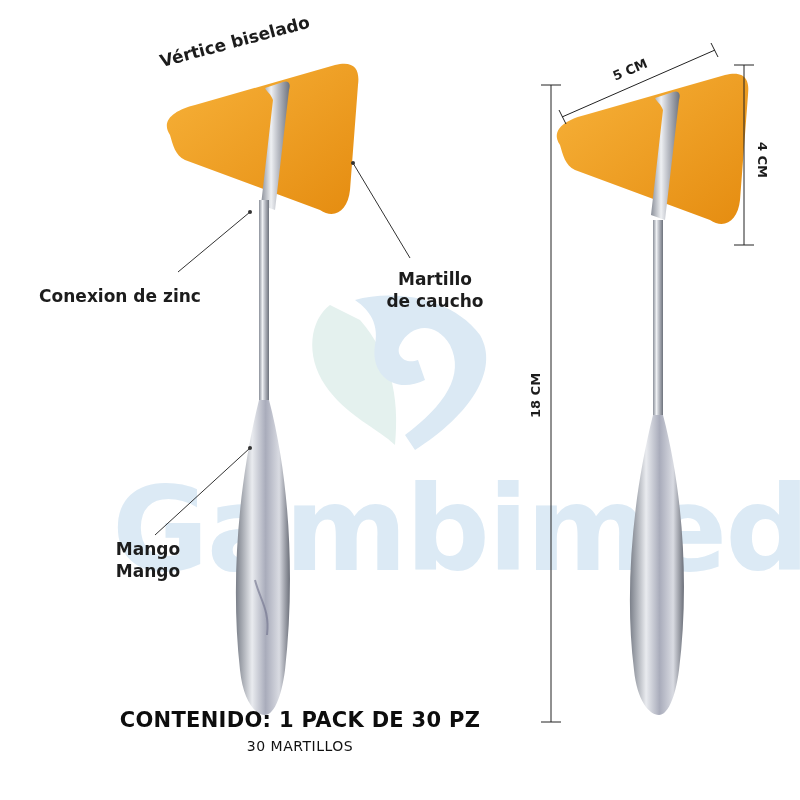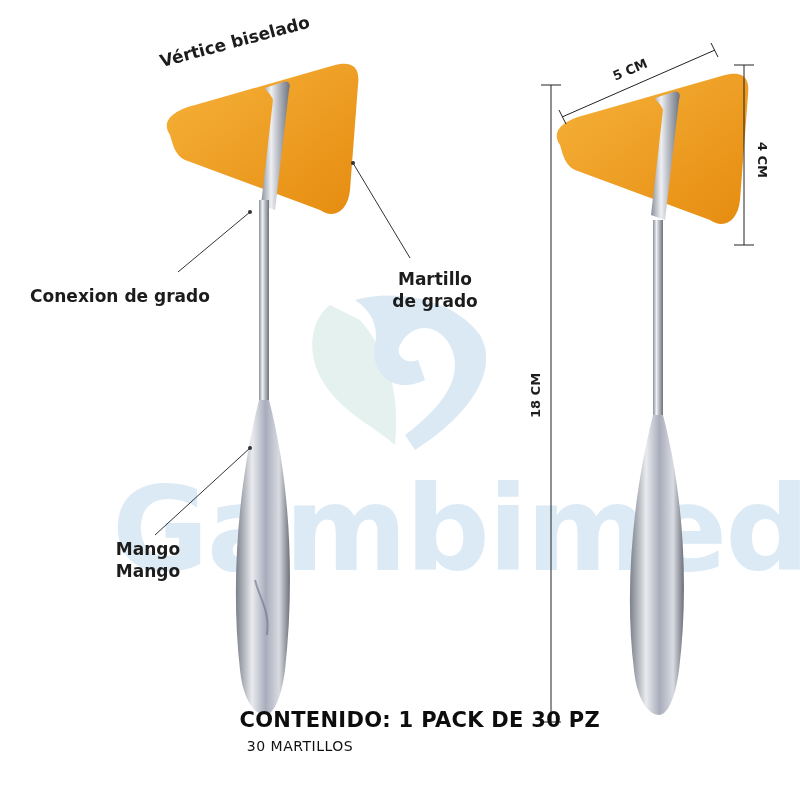--- a/index.html
+++ b/index.html
@@ -1,21 +1,21 @@
 <!DOCTYPE html>
 <html><head>
 <meta charset="utf-8">
 <style>
   html,body{margin:0;padding:0;background:#ffffff;}
   body{width:800px;height:800px;position:relative;overflow:hidden;font-family:"DejaVu Sans","Liberation Sans",sans-serif;color:#1a1a1a;}
   .abs{position:absolute;}
   .wm-text{position:absolute;left:112px;top:470px;font-family:"DejaVu Sans",sans-serif;font-weight:bold;font-size:118px;letter-spacing:-2px;color:#dceaf5;white-space:nowrap;line-height:1;}
   .callout{position:absolute;font-weight:bold;font-size:17px;line-height:22px;text-align:center;color:#1c1c1c;}
   .dim{position:absolute;font-weight:bold;font-size:13px;color:#1c1c1c;white-space:nowrap;}
-  .footer-title{position:absolute;left:0;width:600px;top:708px;text-align:right;font-weight:900;font-size:21px;letter-spacing:0.3px;color:#0d0d0d;}
+  .footer-title{position:absolute;left:0;width:600px;top:708px;text-align:center;font-weight:900;font-size:21px;letter-spacing:0.3px;color:#0d0d0d;}
   .footer-sub{position:absolute;left:0;width:600px;top:738px;text-align:center;font-size:14px;color:#111;letter-spacing:0.5px;}
 </style>
 </head>
 <body>
 
 <svg class="abs" style="left:300px;top:285px" width="200" height="170" viewBox="0 0 200 170">
   <path d="M30 20 C10 35 5 70 25 100 C45 130 80 145 95 160 C100 110 90 70 60 35 Z" fill="#e4f1ee"></path>
   <path d="M55 15 C90 5 150 10 180 50 C200 85 170 130 115 165 L105 150 C145 120 165 90 150 60 C135 35 110 40 100 60 C95 70 105 80 118 75 L125 95 C95 110 70 90 75 60 C80 35 65 22 55 15 Z" fill="#dbe9f4"></path>
 </svg>
 <div class="wm-text">Gambimedic</div>
@@ -71,26 +71,26 @@
   <line x1="734" y1="245" x2="754" y2="245" stroke="#222" stroke-width="1"></line>
 
   <line x1="551" y1="85" x2="551" y2="722" stroke="#222" stroke-width="1"></line>
   <line x1="541" y1="85" x2="561" y2="85" stroke="#222" stroke-width="1"></line>
   <line x1="541" y1="722" x2="561" y2="722" stroke="#222" stroke-width="1"></line>
 </svg>
 
 <div class="callout" style="left:163px;top:50px;transform:rotate(-15deg);transform-origin:left bottom;white-space:nowrap;">Vértice biselado</div>
 
 <div class="callout" style="left:20px;top:285px;width:200px;">
-  <div>Conexion de grado</div>
+  <div>Conexion de zinc</div>
 </div>
 
 <div class="callout" style="left:355px;top:268px;width:160px;">
   <div>Martillo</div>
-  <div>de grado</div>
+  <div>de caucho</div>
 </div>
 
 <div class="callout" style="left:98px;top:538px;width:100px;">
   <div>Mango</div>
   <div>Mango</div>
 </div>
 
 <div class="dim" style="left:612px;top:62px;transform:rotate(-23deg);">5 CM</div>
 <div class="dim" style="left:740px;top:142px;transform:rotate(90deg);transform-origin:left top;left:770px;">4 CM</div>
 <div class="dim" style="left:528px;top:418px;transform:rotate(-90deg);transform-origin:left top;">18 CM</div>

